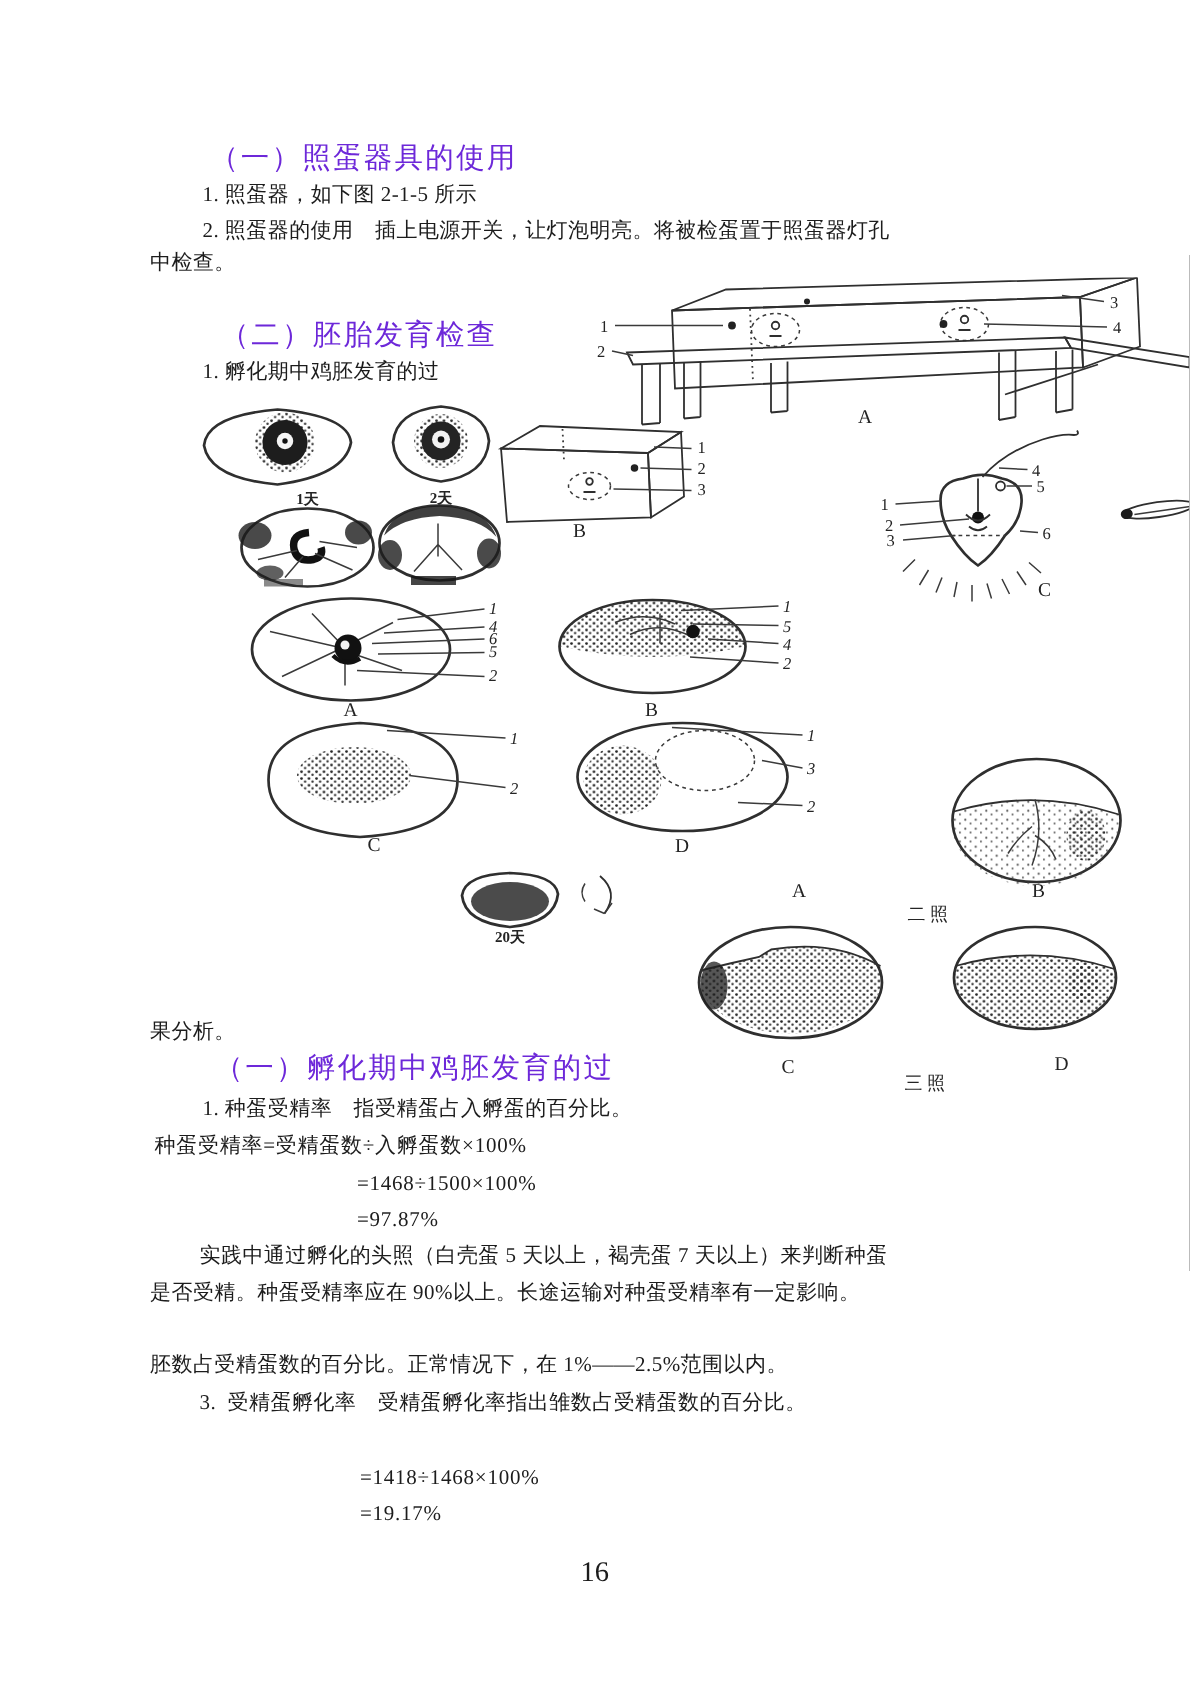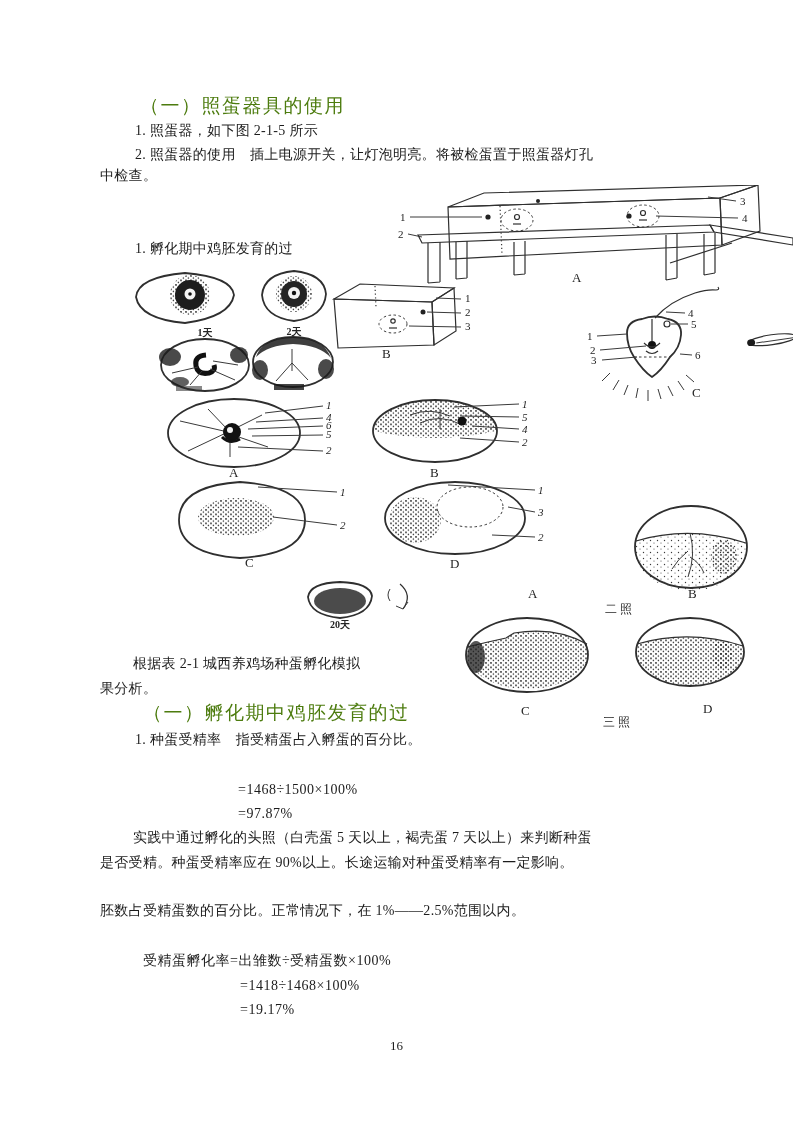--- a/index.html
+++ b/index.html
@@ -1,21 +1,21 @@
 <!DOCTYPE html>
 <html><head>
 <meta charset="utf-8">
 <style>
   html,body{margin:0;padding:0;background:#888;}
   .page{position:relative;width:793px;height:1122px;background:#ffffff;overflow:hidden;
         font-family:"Liberation Serif","DejaVu Serif",serif;color:#1c1c1c;}
   .ln{position:absolute;white-space:pre;font-size:14px;line-height:1.2;letter-spacing:.3px;}
-  .hd{font-size:19px;letter-spacing:1.5px;color:#4d7c0f;}
+  .hd{font-size:19px;letter-spacing:1.5px;color:#6d28d9;}
   .fml{letter-spacing:.5px;}
-  .pageno{position:absolute;left:0;top:1038px;width:100%;text-align:center;font-size:13px;}
+  .pageno{position:absolute;left:0;top:1038px;width:100%;text-align:center;font-size:19px;}
   svg{position:absolute;left:110px;top:185px;}
   svg text{font-family:"Liberation Serif","DejaVu Serif",serif;fill:#242424;}
   .num{font-size:11px;font-style:italic;}
   .pl{font-size:11px;}
   .cap{font-size:13px;letter-spacing:1px;}
   .ccap{font-size:12px;letter-spacing:3px;}
   .zh{font-size:10px;font-weight:bold;letter-spacing:0;}
   .st{stroke:#2f2f2f;fill:none;stroke-width:1.2;}
   .st2{stroke:#2f2f2f;fill:none;stroke-width:1.8;}
   .ld{stroke:#3a3a3a;stroke-width:1;}
@@ -24,32 +24,33 @@
 </style>
 </head>
 <body>
 
 <div class="page">
 
   <div class="ln hd" style="left:140px;top:95px">（一）照蛋器具的使用</div>
   <div class="ln" style="left:135px;top:123px">1. 照蛋器，如下图 2-1-5 所示</div>
   <div class="ln" style="left:135px;top:147px">2. 照蛋器的使用　插上电源开关，让灯泡明亮。将被检蛋置于照蛋器灯孔</div>
   <div class="ln" style="left:100px;top:168px">中检查。</div>
+  <div class="ln hd" style="left:147px;top:213px">（二）胚胎发育检查</div>
   <div class="ln" style="left:135px;top:241px">1. 孵化期中鸡胚发育的过</div>
 
-  <div class="ln" style="left:133px;top:656px">根据表 2-1 城西养鸡场种蛋孵化模拟</div>
   <div class="ln" style="left:100px;top:681px">果分析。</div>
   <div class="ln hd" style="left:143px;top:702px">（一）孵化期中鸡胚发育的过</div>
   <div class="ln" style="left:135px;top:732px">1. 种蛋受精率　指受精蛋占入孵蛋的百分比。</div>
+  <div class="ln fml" style="left:103px;top:757px">种蛋受精率=受精蛋数÷入孵蛋数×100%</div>
   <div class="ln fml" style="left:238px;top:782px">=1468÷1500×100%</div>
   <div class="ln fml" style="left:238px;top:806px">=97.87%</div>
   <div class="ln" style="left:133px;top:830px">实践中通过孵化的头照（白壳蛋 5 天以上，褐壳蛋 7 天以上）来判断种蛋</div>
   <div class="ln" style="left:100px;top:855px">是否受精。种蛋受精率应在 90%以上。长途运输对种蛋受精率有一定影响。</div>
   <div class="ln" style="left:100px;top:903px">胚数占受精蛋数的百分比。正常情况下，在 1%——2.5%范围以内。</div>
-  <div class="ln fml" style="left:143px;top:953px">受精蛋孵化率=出雏数÷受精蛋数×100%</div>
+  <div class="ln" style="left:133px;top:928px">3.  受精蛋孵化率　受精蛋孵化率指出雏数占受精蛋数的百分比。</div>
   <div class="ln fml" style="left:240px;top:978px">=1418÷1468×100%</div>
   <div class="ln fml" style="left:240px;top:1002px">=19.17%</div>
 
   <svg width="683" height="550" viewBox="0 0 683 550">
     <defs>
       <pattern id="sp" width="7" height="6" patternUnits="userSpaceOnUse">
         <circle cx="1.5" cy="1.5" r=".7" fill="#3a3a3a"></circle>
         <circle cx="5" cy="4" r=".6" fill="#4a4a4a"></circle>
       </pattern>
       <pattern id="spd" width="5" height="4.5" patternUnits="userSpaceOnUse">

